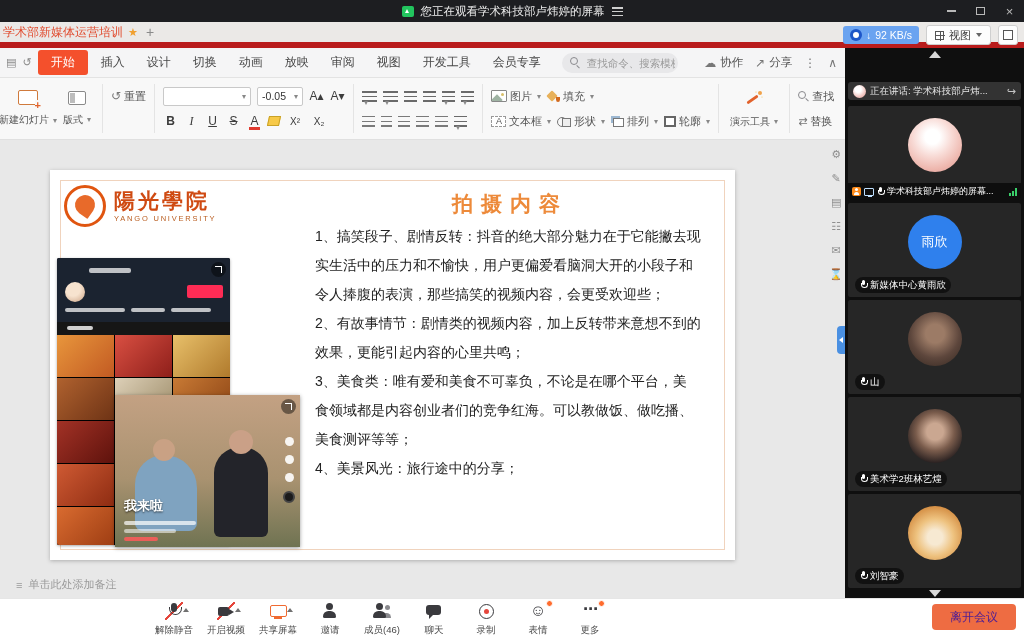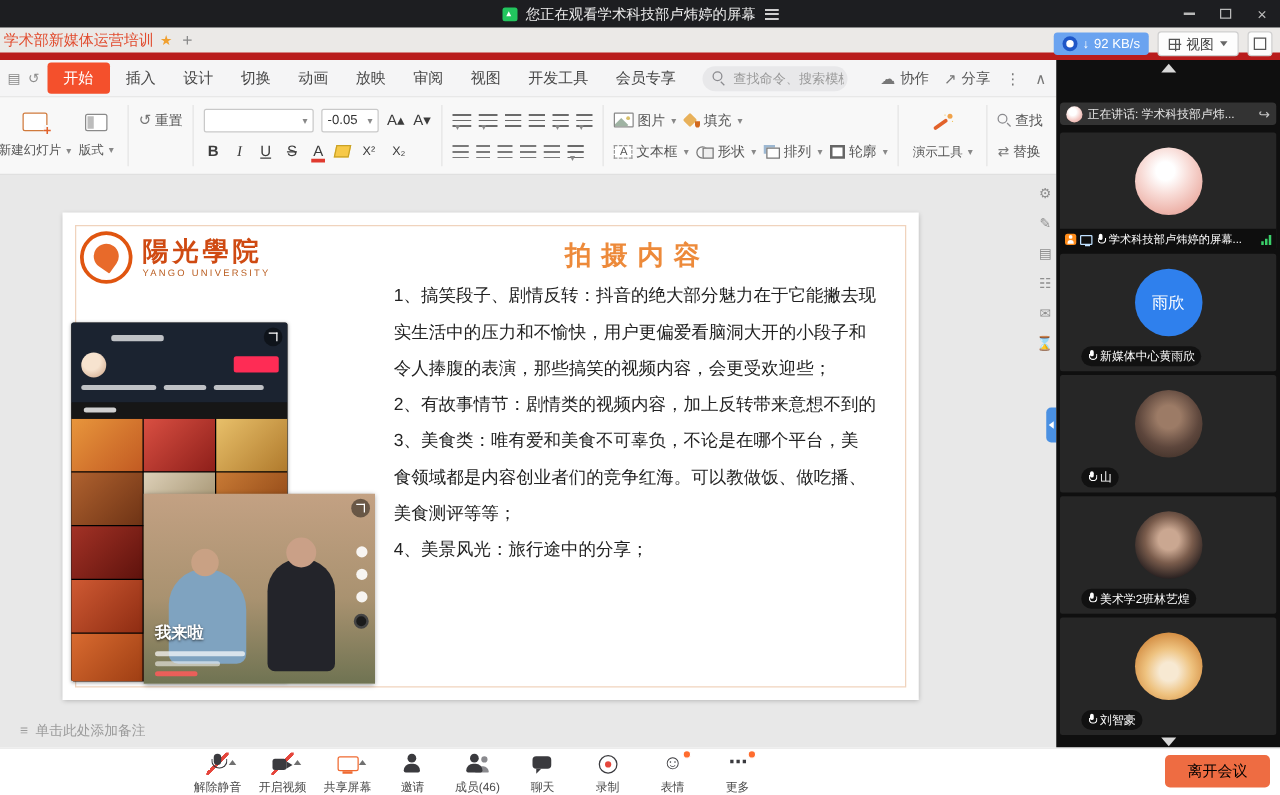--- a/index.html
+++ b/index.html
@@ -189,21 +189,21 @@
   .host-badge::before{content:"";position:absolute;left:2.8px;top:1px;width:3.4px;height:3.4px;border-radius:50%;background:#fff;}
   .host-badge::after{content:"";position:absolute;left:1.6px;top:5px;width:5.8px;height:3px;background:#fff;border-radius:3px 3px 0 0;}
   .scr-ic{width:10px;height:8px;border:1px solid #bfe0ff;border-radius:1px;position:relative;flex:none;}
   .scr-ic::after{content:"";position:absolute;left:3px;bottom:-2.5px;width:4px;height:1.2px;background:#bfe0ff;}
   .sm-mic{width:7px;height:10px;position:relative;flex:none;}
   .sm-mic::before{content:"";position:absolute;left:2px;top:0;width:3px;height:5px;background:#fff;border-radius:1.5px;}
   .sm-mic::after{content:"";position:absolute;left:.5px;top:3px;width:5px;height:4px;border:1px solid #fff;border-top:none;border-radius:0 0 4px 4px;}
   .sig{display:flex;align-items:flex-end;gap:1px;flex:none;}
   .sig i{display:block;width:2px;background:#3ad06a;}
   .sig i:nth-child(1){height:3px;} .sig i:nth-child(2){height:5px;} .sig i:nth-child(3){height:8px;}
-  .tile-label-pill{position:absolute;left:17px;bottom:4px;max-width:92%;background:rgba(0,0,0,.55);border-radius:8px;display:flex;align-items:center;gap:3px;padding:1.5px 5px;}
+  .tile-label-pill{position:absolute;left:7px;bottom:4px;max-width:92%;background:rgba(0,0,0,.55);border-radius:8px;display:flex;align-items:center;gap:3px;padding:1.5px 5px;}
   .tile-label-pill .tl-text{font-size:9.5px;flex:0 1 auto;}
   .scroll-down{position:absolute;left:50%;bottom:3px;transform:translateX(-50%);width:0;height:0;border-left:6px solid transparent;border-right:6px solid transparent;border-top:7px solid #d8d8d8;}
 
   
   .meet-bar{position:absolute;left:0;bottom:0;width:1024px;height:38px;background:#fff;border-top:1px solid #e6e6e6;z-index:50;}
   .meet-items{position:absolute;left:148px;top:0;height:38px;display:flex;}
   .mtb-item{width:52px;display:flex;flex-direction:column;align-items:center;justify-content:flex-start;padding-top:3px;position:relative;}
   .mtb-iconwrap{position:relative;width:18px;height:18px;}
   .mtb-icon{position:absolute;left:0;top:0;width:18px;height:18px;display:block;}
   .ic-mic::before{content:"";position:absolute;left:6px;top:1px;width:6px;height:9px;background:#3a3a3e;border-radius:3px;}
@@ -219,21 +219,21 @@
   .ic-member::after{content:"";position:absolute;left:0;top:9px;width:13px;height:7px;border-radius:7px 7px 2px 2px;background:#3a3a3e;box-shadow:6px 1px 0 -1px #8a8a8e;}
   .ic-chat::before{content:"";position:absolute;left:1px;top:3px;width:15px;height:10px;background:#3a3a3e;border-radius:3px;}
   .ic-chat::after{content:"";position:absolute;left:4px;top:12.5px;width:0;height:0;border-top:4px solid #3a3a3e;border-right:4px solid transparent;}
   .ic-record::before{content:"";position:absolute;left:2px;top:2px;width:13px;height:13px;border:1.8px solid #3a3a3e;border-radius:50%;}
   .ic-record::after{content:"";position:absolute;left:6.8px;top:6.8px;width:5px;height:5px;border-radius:50%;background:#e5463c;}
   .ic-emoji::before{content:"☺";position:absolute;left:1px;top:0;font-size:16px;line-height:18px;color:#3a3a3e;}
   .ic-more::before{content:"⋯";position:absolute;left:2px;top:-2px;font-size:15px;font-weight:bold;color:#3a3a3e;}
   .mtb-caret{position:absolute;right:-6px;top:6px;width:0;height:0;border-left:3.5px solid transparent;border-right:3.5px solid transparent;border-bottom:4px solid #707070;}
   .mtb-badge{position:absolute;right:-6px;top:-2px;width:7px;height:7px;border-radius:50%;background:#ff6c2e;border:1px solid #fff;}
   .mtb-label{margin-top:10px;font-size:9.5px;color:#4a4a4a;white-space:nowrap;}
-  .leave-btn{position:absolute;right:8px;top:604px;width:84px;height:26px;background:#ee6c42;border-radius:4px;color:#000000;font-size:12px;display:flex;align-items:center;justify-content:center;z-index:60;}
+  .leave-btn{position:absolute;right:8px;top:604px;width:84px;height:26px;background:#ee6c42;border-radius:4px;color:#4c1d95;font-size:12px;display:flex;align-items:center;justify-content:center;z-index:60;}
 </style>
 </head>
 <body>
 
 <div class="screen">
 
   <div class="share-banner">
     <span class="ic-sharegreen"></span>
     <span class="txt">您正在观看学术科技部卢炜婷的屏幕</span>
     <span class="ic-listmenu"></span>
@@ -439,20 +439,21 @@
           <div class="logo-en">YANGO UNIVERSITY</div>
         </span>
       </div>
       <div class="slide-title">拍摄内容</div>
       <div class="slide-body">
 
       <div class="slide-line">1、搞笑段子、剧情反转：抖音的绝大部分魅力在于它能撇去现</div>
           <div class="slide-line">实生活中的压力和不愉快，用户更偏爱看脑洞大开的小段子和</div>
           <div class="slide-line">令人捧腹的表演，那些搞笑的视频内容，会更受欢迎些；</div>
           <div class="slide-line">2、有故事情节：剧情类的视频内容，加上反转带来意想不到的</div>
+          <div class="slide-line">效果，更能引起内容的心里共鸣；</div>
           <div class="slide-line">3、美食类：唯有爱和美食不可辜负，不论是在哪个平台，美</div>
           <div class="slide-line">食领域都是内容创业者们的竞争红海。可以教做饭、做吃播、</div>
           <div class="slide-line">美食测评等等；</div>
           <div class="slide-line">4、美景风光：旅行途中的分享；</div>
         </div>
 
       <div class="dy-profile">
         <div class="dyp-header">
           <span class="dyp-avatar"></span>
           <span class="dyp-follow"></span>

